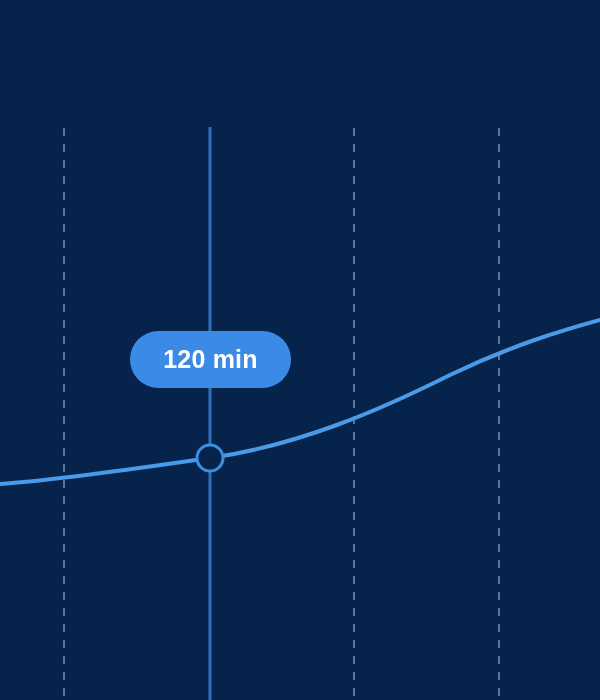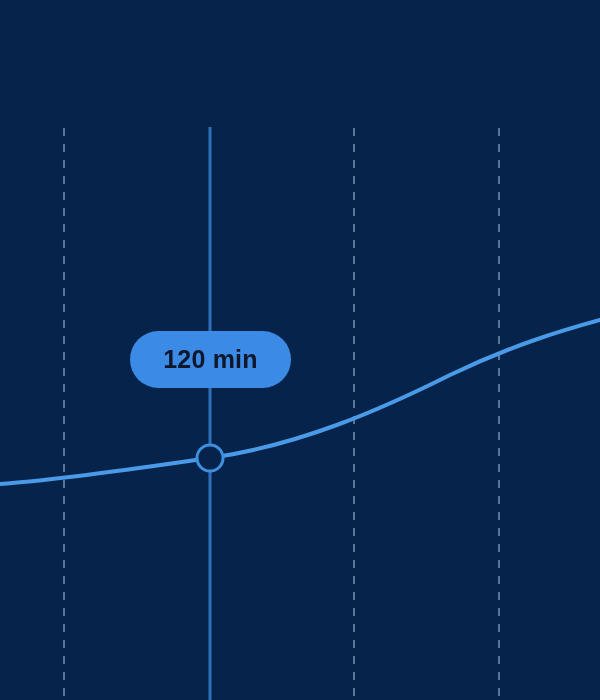--- a/index.html
+++ b/index.html
@@ -63,16 +63,16 @@
     </g>
 
     <g>
       <path fill="none" stroke-linecap="round" stroke-linejoin="round" d="M 0 484 C 60 480, 140 468, 210 458 C 300 445, 380 410, 450 375 C 510 346, 560 331, 600 320" stroke="#4a9ae8" stroke-width="4"></path>
     </g>
 
     <circle cx="210" cy="458" r="13" fill="#06244b" stroke="#3d8fe0" stroke-width="3"></circle>
   </svg>
 
   <div class="tooltip-pill" style="left: 130px; top: 331px; width: 161px; height: 57px; background: rgb(59, 138, 229);">
-    <span class="tooltip-label" style="color: #0f172a;">120 min</span>
+    <span class="tooltip-label" style="color: #ffffff;">120 min</span>
   </div>
 
 </div>
 
 </body></html>

